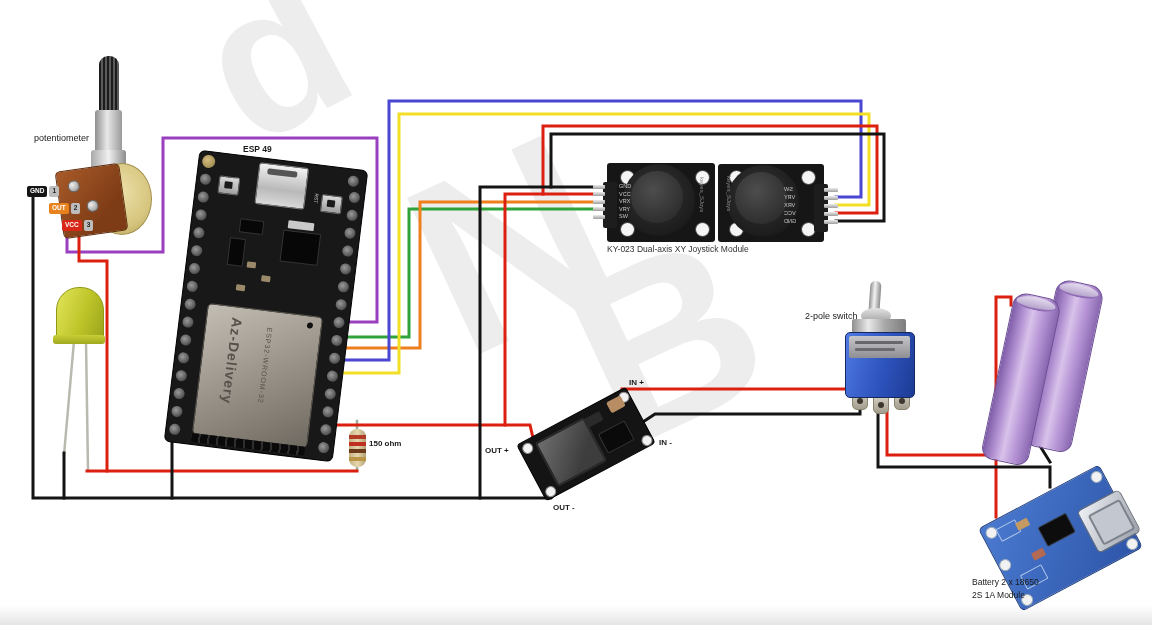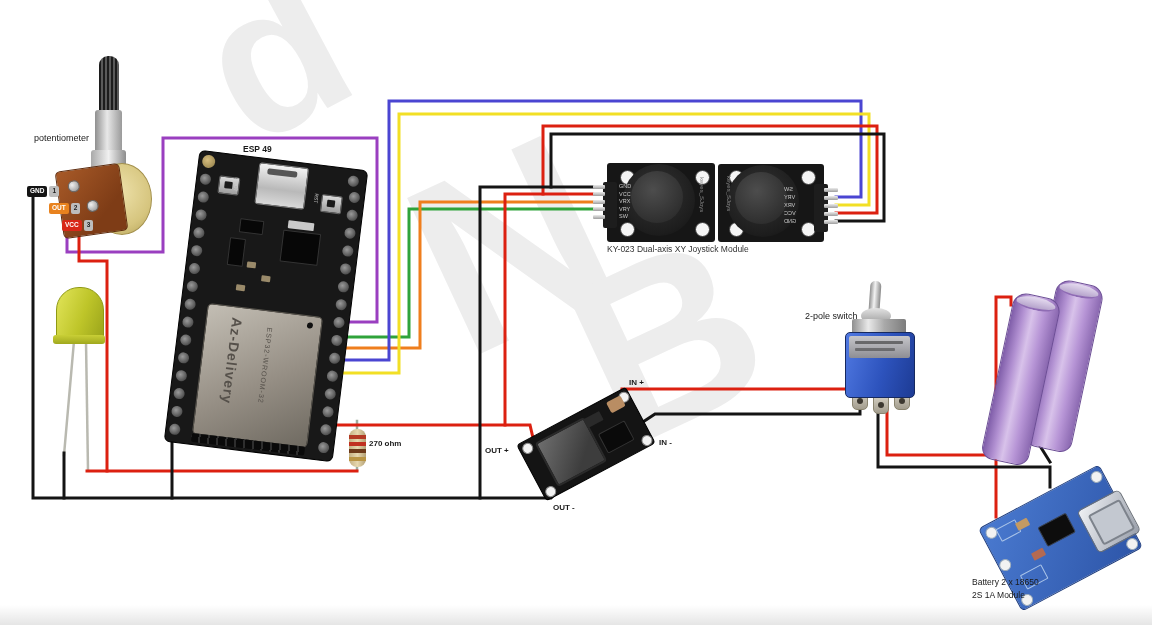--- a/index.html
+++ b/index.html
@@ -199,21 +199,21 @@
     <span id="esp-pins-right"><span class="esp-dot" style="left: 153px; top: 22px;"></span><span class="esp-dot" style="left: 153px; top: 40px;"></span><span class="esp-dot" style="left: 153px; top: 58px;"></span><span class="esp-dot" style="left: 153px; top: 76px;"></span><span class="esp-dot" style="left: 153px; top: 94px;"></span><span class="esp-dot" style="left: 153px; top: 112px;"></span><span class="esp-dot" style="left: 153px; top: 130px;"></span><span class="esp-dot" style="left: 153px; top: 148px;"></span><span class="esp-dot" style="left: 153px; top: 166px;"></span><span class="esp-dot" style="left: 153px; top: 184px;"></span><span class="esp-dot" style="left: 153px; top: 202px;"></span><span class="esp-dot" style="left: 153px; top: 220px;"></span><span class="esp-dot" style="left: 153px; top: 238px;"></span><span class="esp-dot" style="left: 153px; top: 256px;"></span><span class="esp-dot" style="left: 153px; top: 274px;"></span></span>
   </div>
   <div class="lbl" style="left:243px;top:144px;font-size:8.5px;font-weight:bold;">ESP 49</div>
 
   <div class="comp res-body">
     <span class="res-band" style="top:6px;background:#b33a24;"></span>
     <span class="res-band" style="top:13px;background:#c03020;"></span>
     <span class="res-band" style="top:20px;background:#6d3a1a;"></span>
     <span class="res-band" style="top:28px;background:#b99545;"></span>
   </div>
-  <div class="lbl" style="left:369px;top:439px;font-size:8px;font-weight:bold;">270 ohm</div>
+  <div class="lbl" style="left:369px;top:439px;font-size:8px;font-weight:bold;">150 ohm</div>
 
   <div class="comp joy" style="left:607px;top:163px;width:108px;height:79px;">
     <span class="joy-hole" style="left:13px;top:7px;"></span>
     <span class="joy-hole" style="left:88px;top:7px;"></span>
     <span class="joy-hole" style="left:13px;top:59px;"></span>
     <span class="joy-hole" style="left:88px;top:59px;"></span>
     <span class="joy-knob-o" style="left:16px;top:1px;"></span>
     <span class="joy-knob-i" style="left:24px;top:8px;"></span>
     <span class="joy-pinblock" style="left:-4px;top:19px;height:46px;"></span>
     <span class="joy-stub" style="left:-14px;top:21.5px;width:12px;"></span>

